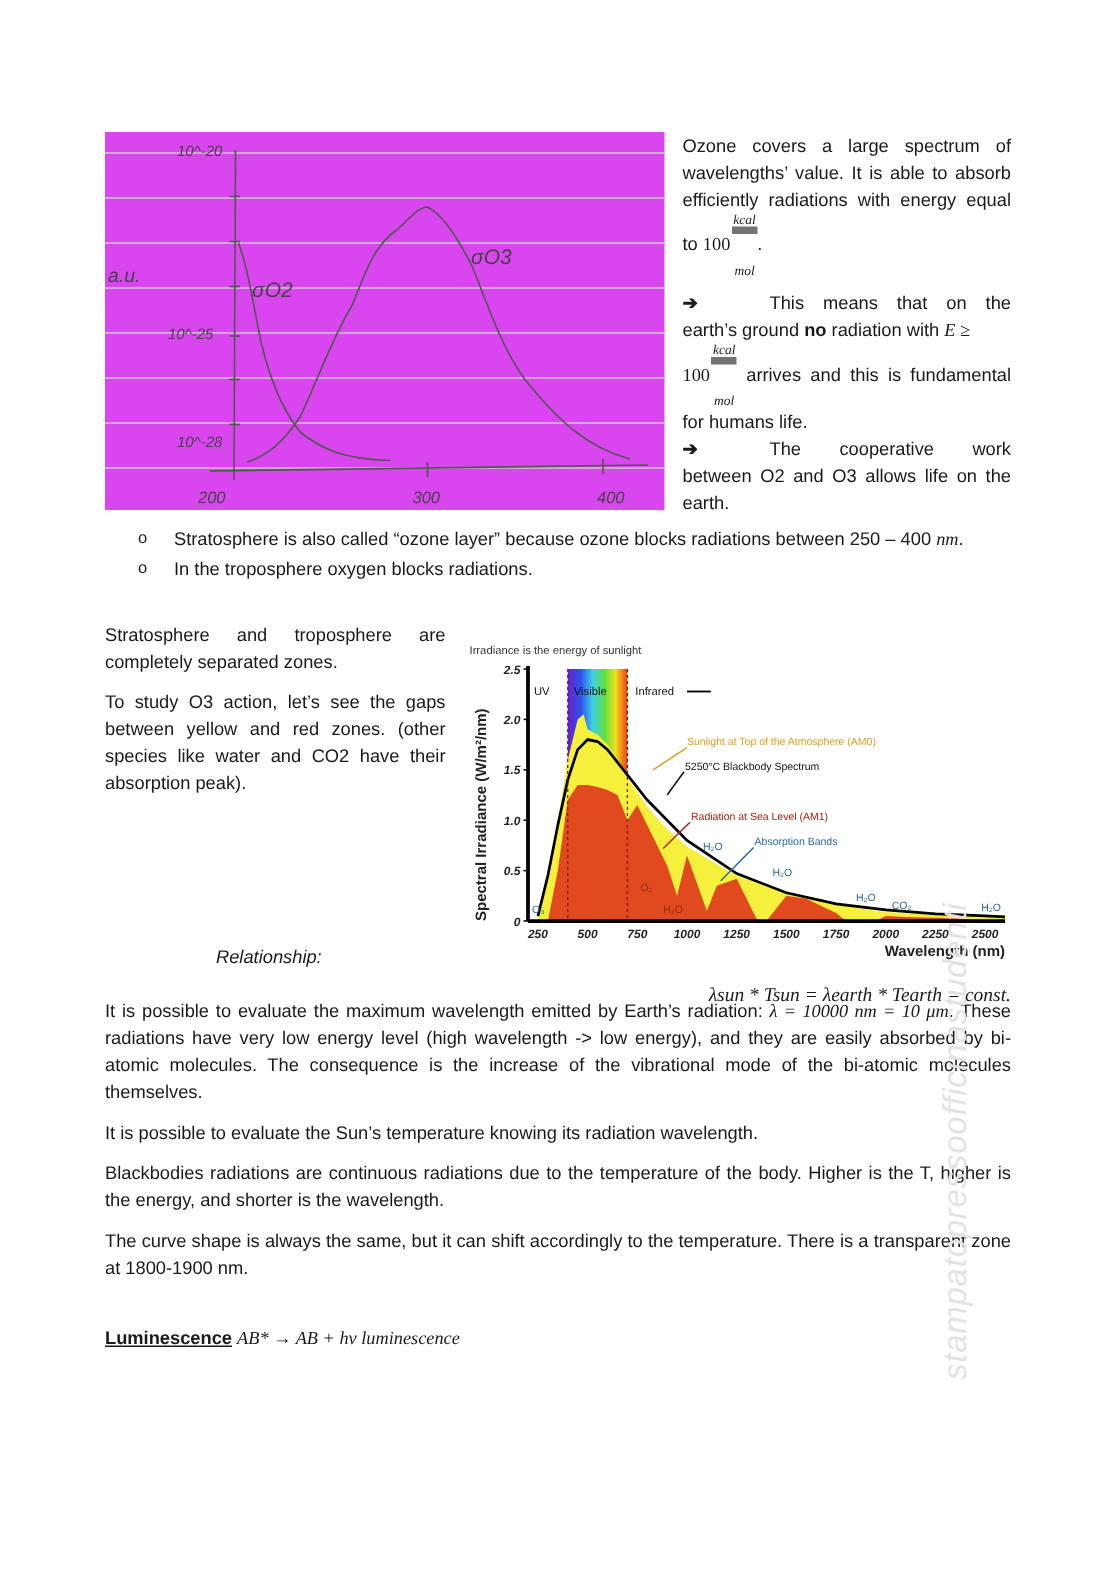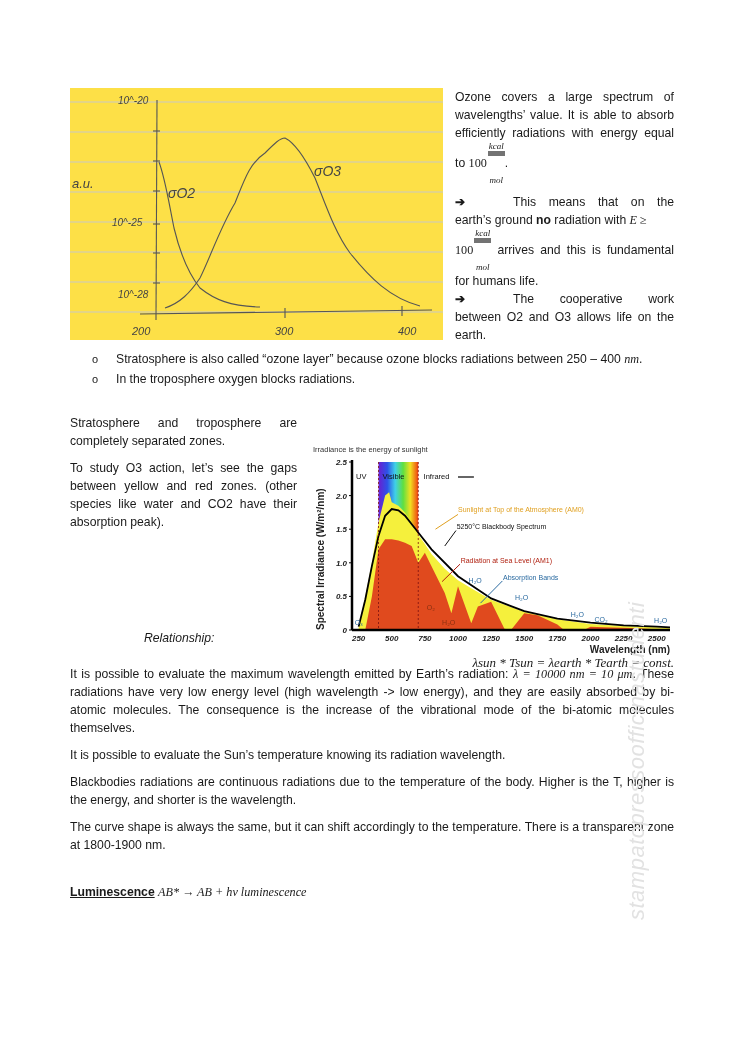--- a/index.html
+++ b/index.html
@@ -7,39 +7,39 @@
   body { position: relative; font-family: "Liberation Sans", sans-serif; color: #1a1a1a; font-size: 12.2px; line-height: 18px; }
   .abs { position: absolute; }
   .just { text-align: justify; }
   .math { font-family: "Liberation Serif", serif; font-style: italic; }
   .mathup { font-family: "Liberation Serif", serif; }
   .frac { display: inline-block; vertical-align: middle; text-align: center; font-family: "Liberation Serif", serif; font-style: italic; font-size: 9px; line-height: 9px; margin-left: 1px; }
   .frac .num { display: block; border-bottom: 5px solid #737373; padding: 0 1px; }
   .frac .den { display: block; padding: 0 1px; margin-top: 20px; }
 
   
-  #fig-ozone { left: 70px; top: 88px; width: 373px; height: 252px; background: #fde047; }
+  #fig-ozone { left: 70px; top: 88px; width: 373px; height: 252px; background: #d946ef; }
   #fig-ozone svg { width: 100%; height: 100%; }
 
   
   #ozone-text { left: 455px; top: 88px; width: 219px; }
   #ozone-text p { margin-bottom: 8px; }
 
   
   #bullets { left: 93px; top: 350px; width: 581px; }
   #bullets li { list-style: none; position: relative; padding-left: 23px; margin-bottom: 2px; }
   #bullets li .bul { position: absolute; left: -1px; top: 0; font-size: 11px; }
 
   
   #left-text { left: 70px; top: 414px; width: 227px; }
   #left-text p { margin-bottom: 9px; }
   #relationship { left: 144px; top: 629px; font-style: italic; }
 
   
-  #fig-solar { left: 308px; top: 424px; width: 366px; height: 218px; background: #ffffff; margin-top: 16px; }
+  #fig-solar { left: 308px; top: 424px; width: 366px; height: 218px; background: #ffffff; }
   #fig-solar svg { width: 100%; height: 100%; }
 
   #equation { left: 70px; top: 654px; width: 604px; text-align: right; font-size: 13px; }
 
   #body-text { left: 70px; top: 665px; width: 604px; }
   #body-text p { margin-bottom: 9px; }
 
   #luminescence { left: 70px; top: 883px; }
   #luminescence .lum-title { font-weight: bold; text-decoration: underline; }
 

